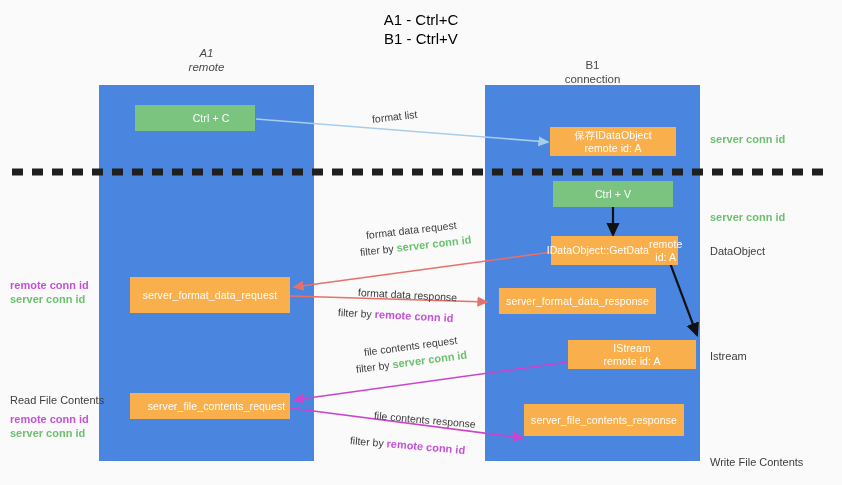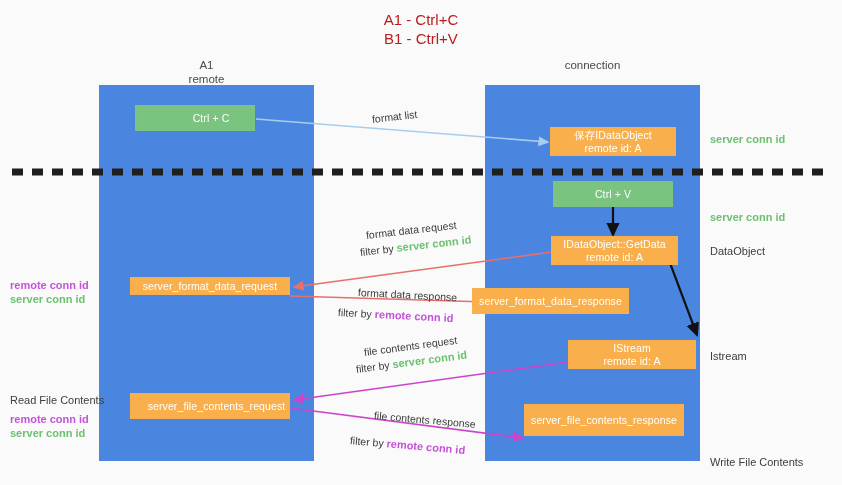--- a/index.html
+++ b/index.html
@@ -10,21 +10,21 @@
     overflow:hidden;
     position:relative;
   }
   #stage{position:absolute;left:0;top:0;width:842px;height:485px;}
   .abs{position:absolute;}
 
   
   .title{
     left:0;top:10px;width:842px;
     text-align:center;
-    font-size:15px;color:#b91c1c;line-height:19px;
+    font-size:15px;color:#000000;line-height:19px;
   }
 
   
   .colhead{
     text-align:center;font-size:11.5px;color:#4a4a4a;line-height:14px;
   }
   .colhead .l1{display:block;}
   .colhead .l2{display:block;}
 
   
@@ -64,25 +64,26 @@
 </head>
 <body>
 
 <div id="stage">
 
   <div class="abs title">
     <div>A1 - Ctrl+C</div>
     <div>B1 - Ctrl+V</div>
   </div>
 
-  <div class="abs colhead" style="left:99px;top:58px;width:215px;">
+  <div class="abs colhead" style="left:99px;top:46px;width:215px;font-style:italic;">
     <span class="l1">A1</span>
     <span class="l2">remote</span>
   </div>
   <div class="abs colhead" style="left:485px;top:58px;width:215px;">
+    <span class="l1">B1</span>
     <span class="l2">connection</span>
   </div>
 
   <div class="abs lane" style="left:99px;top:85px;width:215px;height:376px;"></div>
   <div class="abs lane" style="left:485px;top:85px;width:215px;height:376px;"></div>
 
   <svg class="overlay" viewBox="0 0 842 485">
     <defs>
       <marker id="ah-blue" markerWidth="7" markerHeight="7" refX="6" refY="3.2" orient="auto" markerUnits="strokeWidth">
         <path d="M0,0 L7,3.2 L0,6.4 z" fill="#a8cdeb"></path>
@@ -112,43 +113,43 @@
 
     <line x1="568" y1="362" x2="294" y2="400" stroke="#cc44cc" stroke-width="1.6" marker-end="url(#ah-mag)"></line>
 
     <line x1="290" y1="408" x2="523" y2="438" stroke="#cc44cc" stroke-width="1.6" marker-end="url(#ah-mag)"></line>
   </svg>
 
   <div class="abs box green" style="left:135px;top:105px;width:120px;height:26px;padding-left:32px;">
     <span>Ctrl + C</span>
   </div>
 
-  <div class="abs box orange" style="left:130px;top:277px;width:160px;height:18px;">
+  <div class="abs box orange" style="left:130px;top:277px;width:160px;height:36px;">
     <span>server_format_data_request</span>
   </div>
 
   <div class="abs box orange" style="left:130px;top:393px;width:160px;height:26px;padding-left:13px;">
     <span>server_file_contents_request</span>
   </div>
 
   <div class="abs box orange" style="left:550px;top:127px;width:126px;height:29px;flex-direction:column;">
     <span>保存IDataObject</span>
     <span>remote id: A</span>
   </div>
 
   <div class="abs box green" style="left:553px;top:181px;width:120px;height:26px;">
     <span>Ctrl + V</span>
   </div>
 
-  <div class="abs box orange" style="left:551px;top:236px;width:127px;height:29px;flex-direction:column;">
+  <div class="abs box orange" style="left:551px;top:236px;width:127px;height:29px;flex-direction:row;">
     <span>IDataObject::GetData</span>
     <span>remote id: A</span>
   </div>
 
-  <div class="abs box orange" style="left:472px;top:288px;width:157px;height:26px;">
+  <div class="abs box orange" style="left:499px;top:288px;width:157px;height:26px;">
     <span>server_format_data_response</span>
   </div>
 
   <div class="abs box orange" style="left:568px;top:340px;width:128px;height:29px;flex-direction:column;">
     <span>IStream</span>
     <span>remote id: A</span>
   </div>
 
   <div class="abs box orange" style="left:524px;top:404px;width:160px;height:32px;">
     <span>server_file_contents_response</span>

